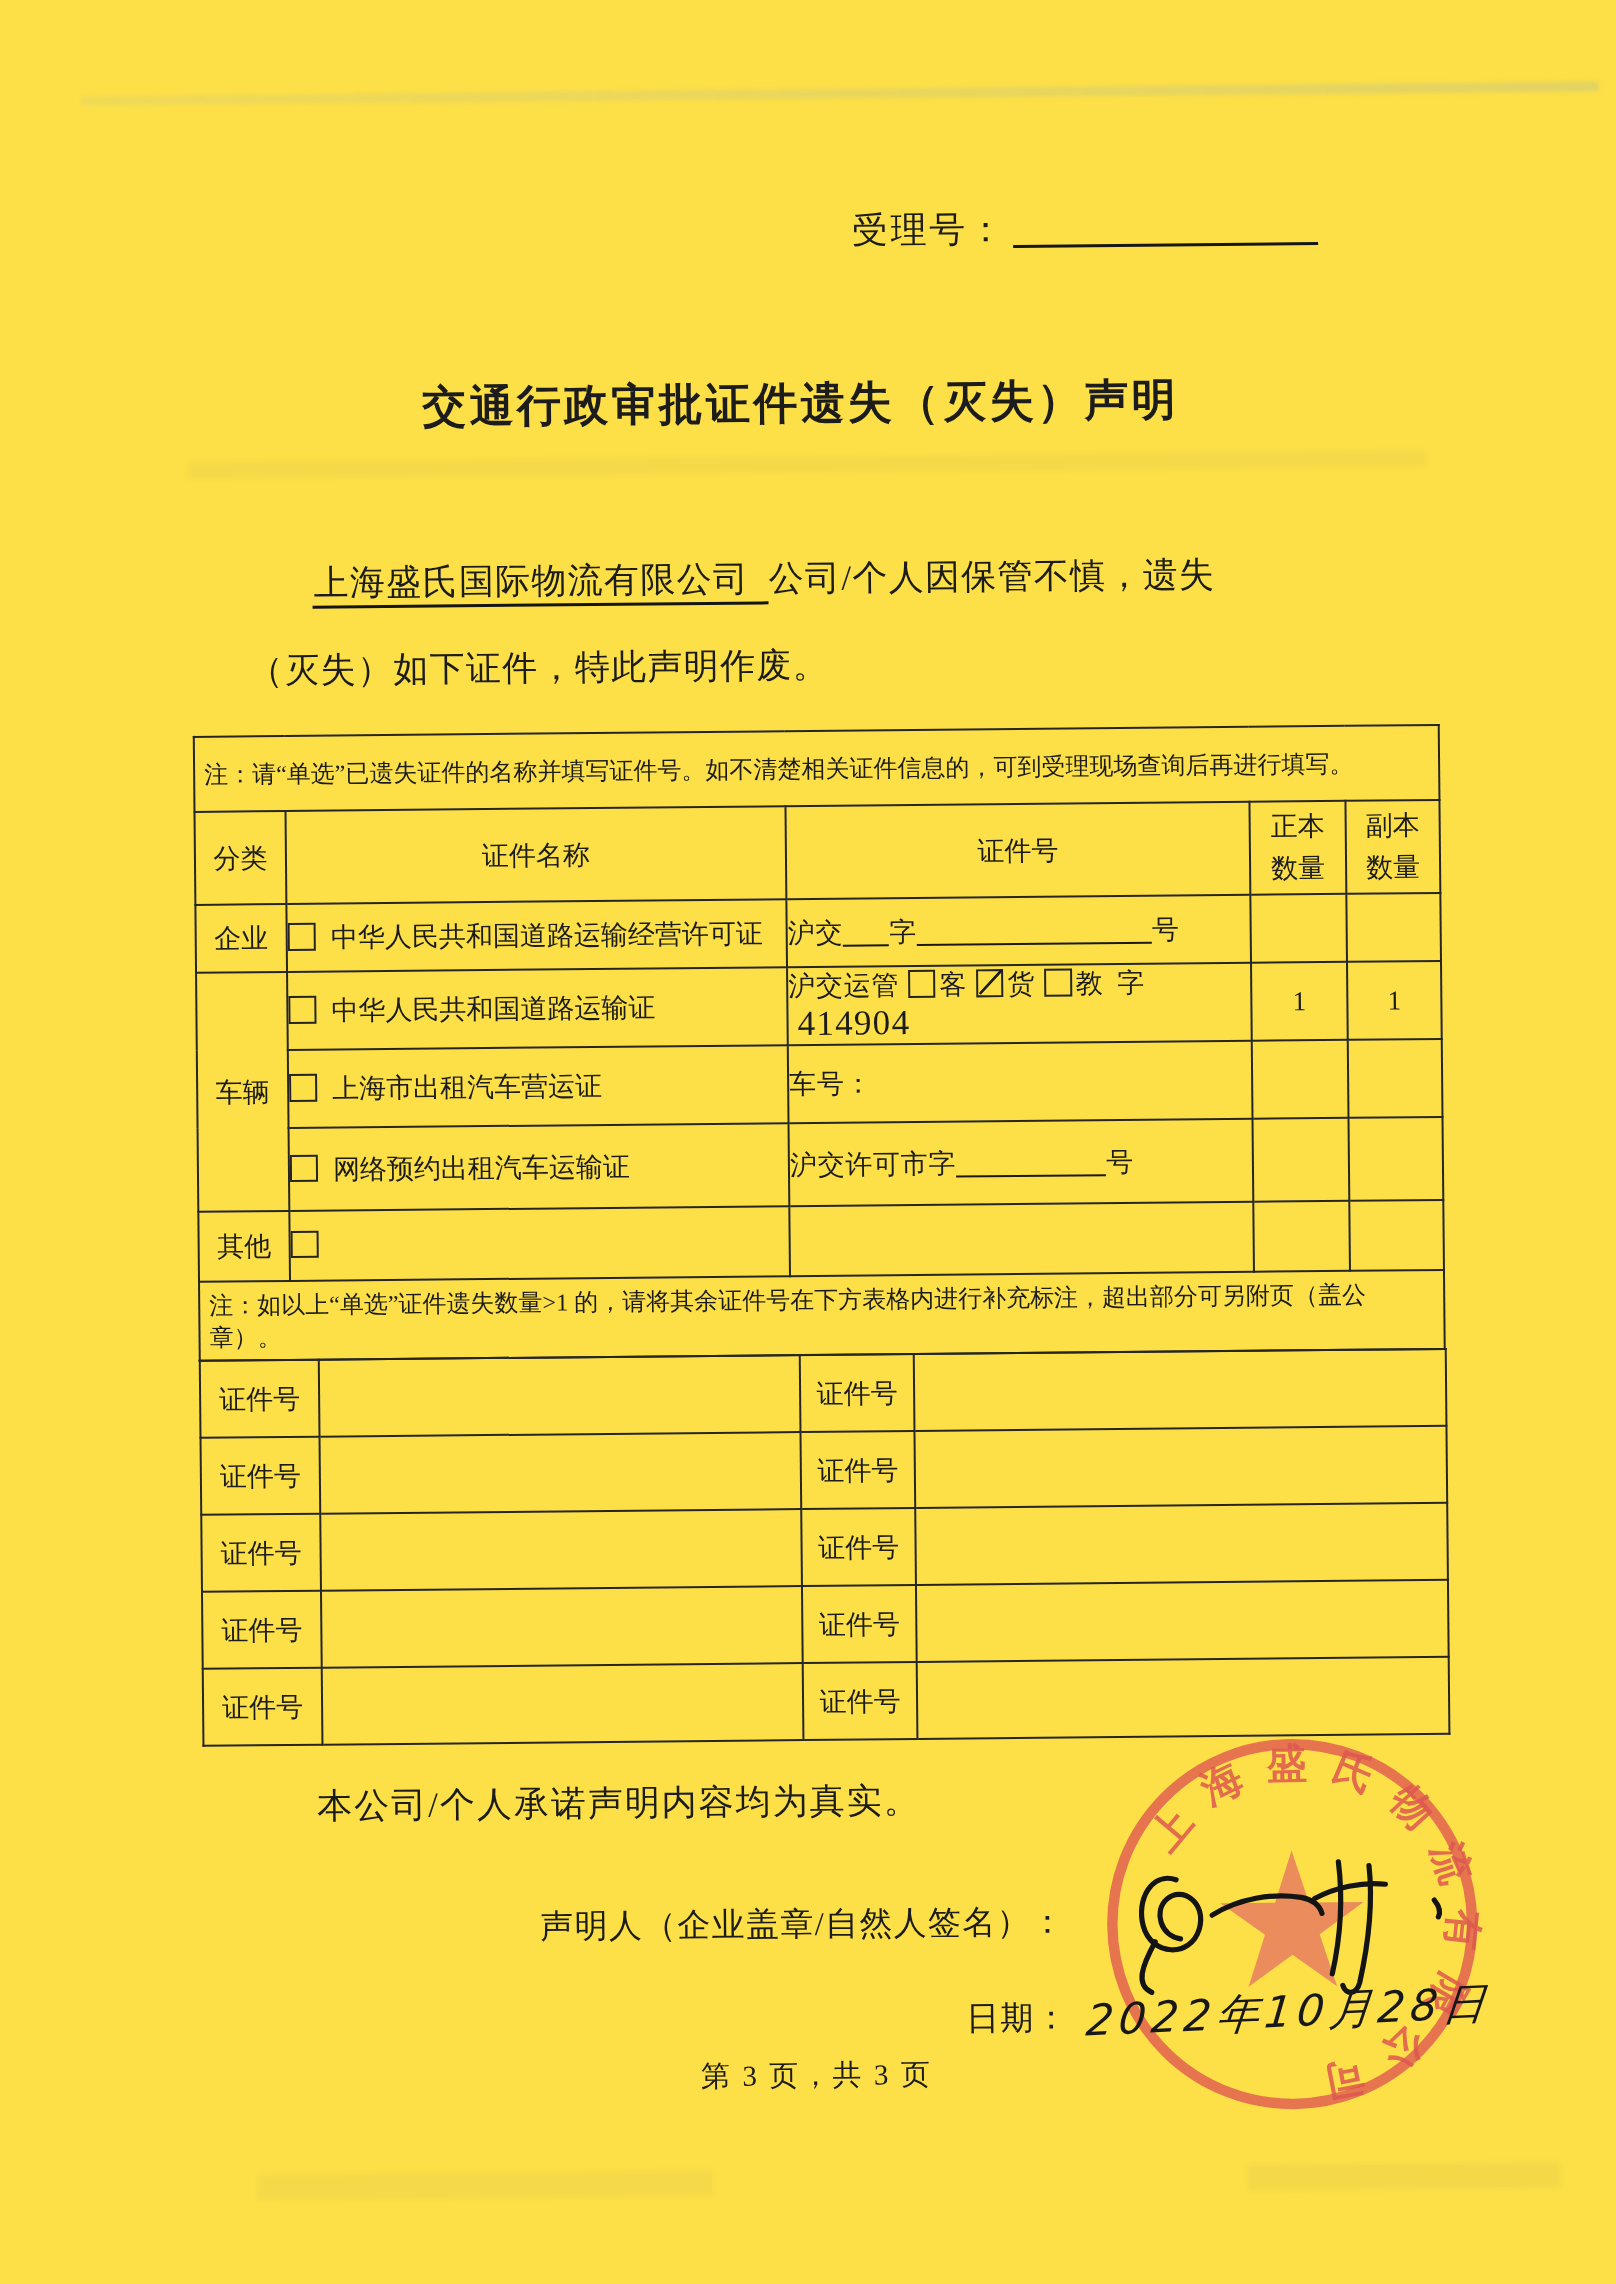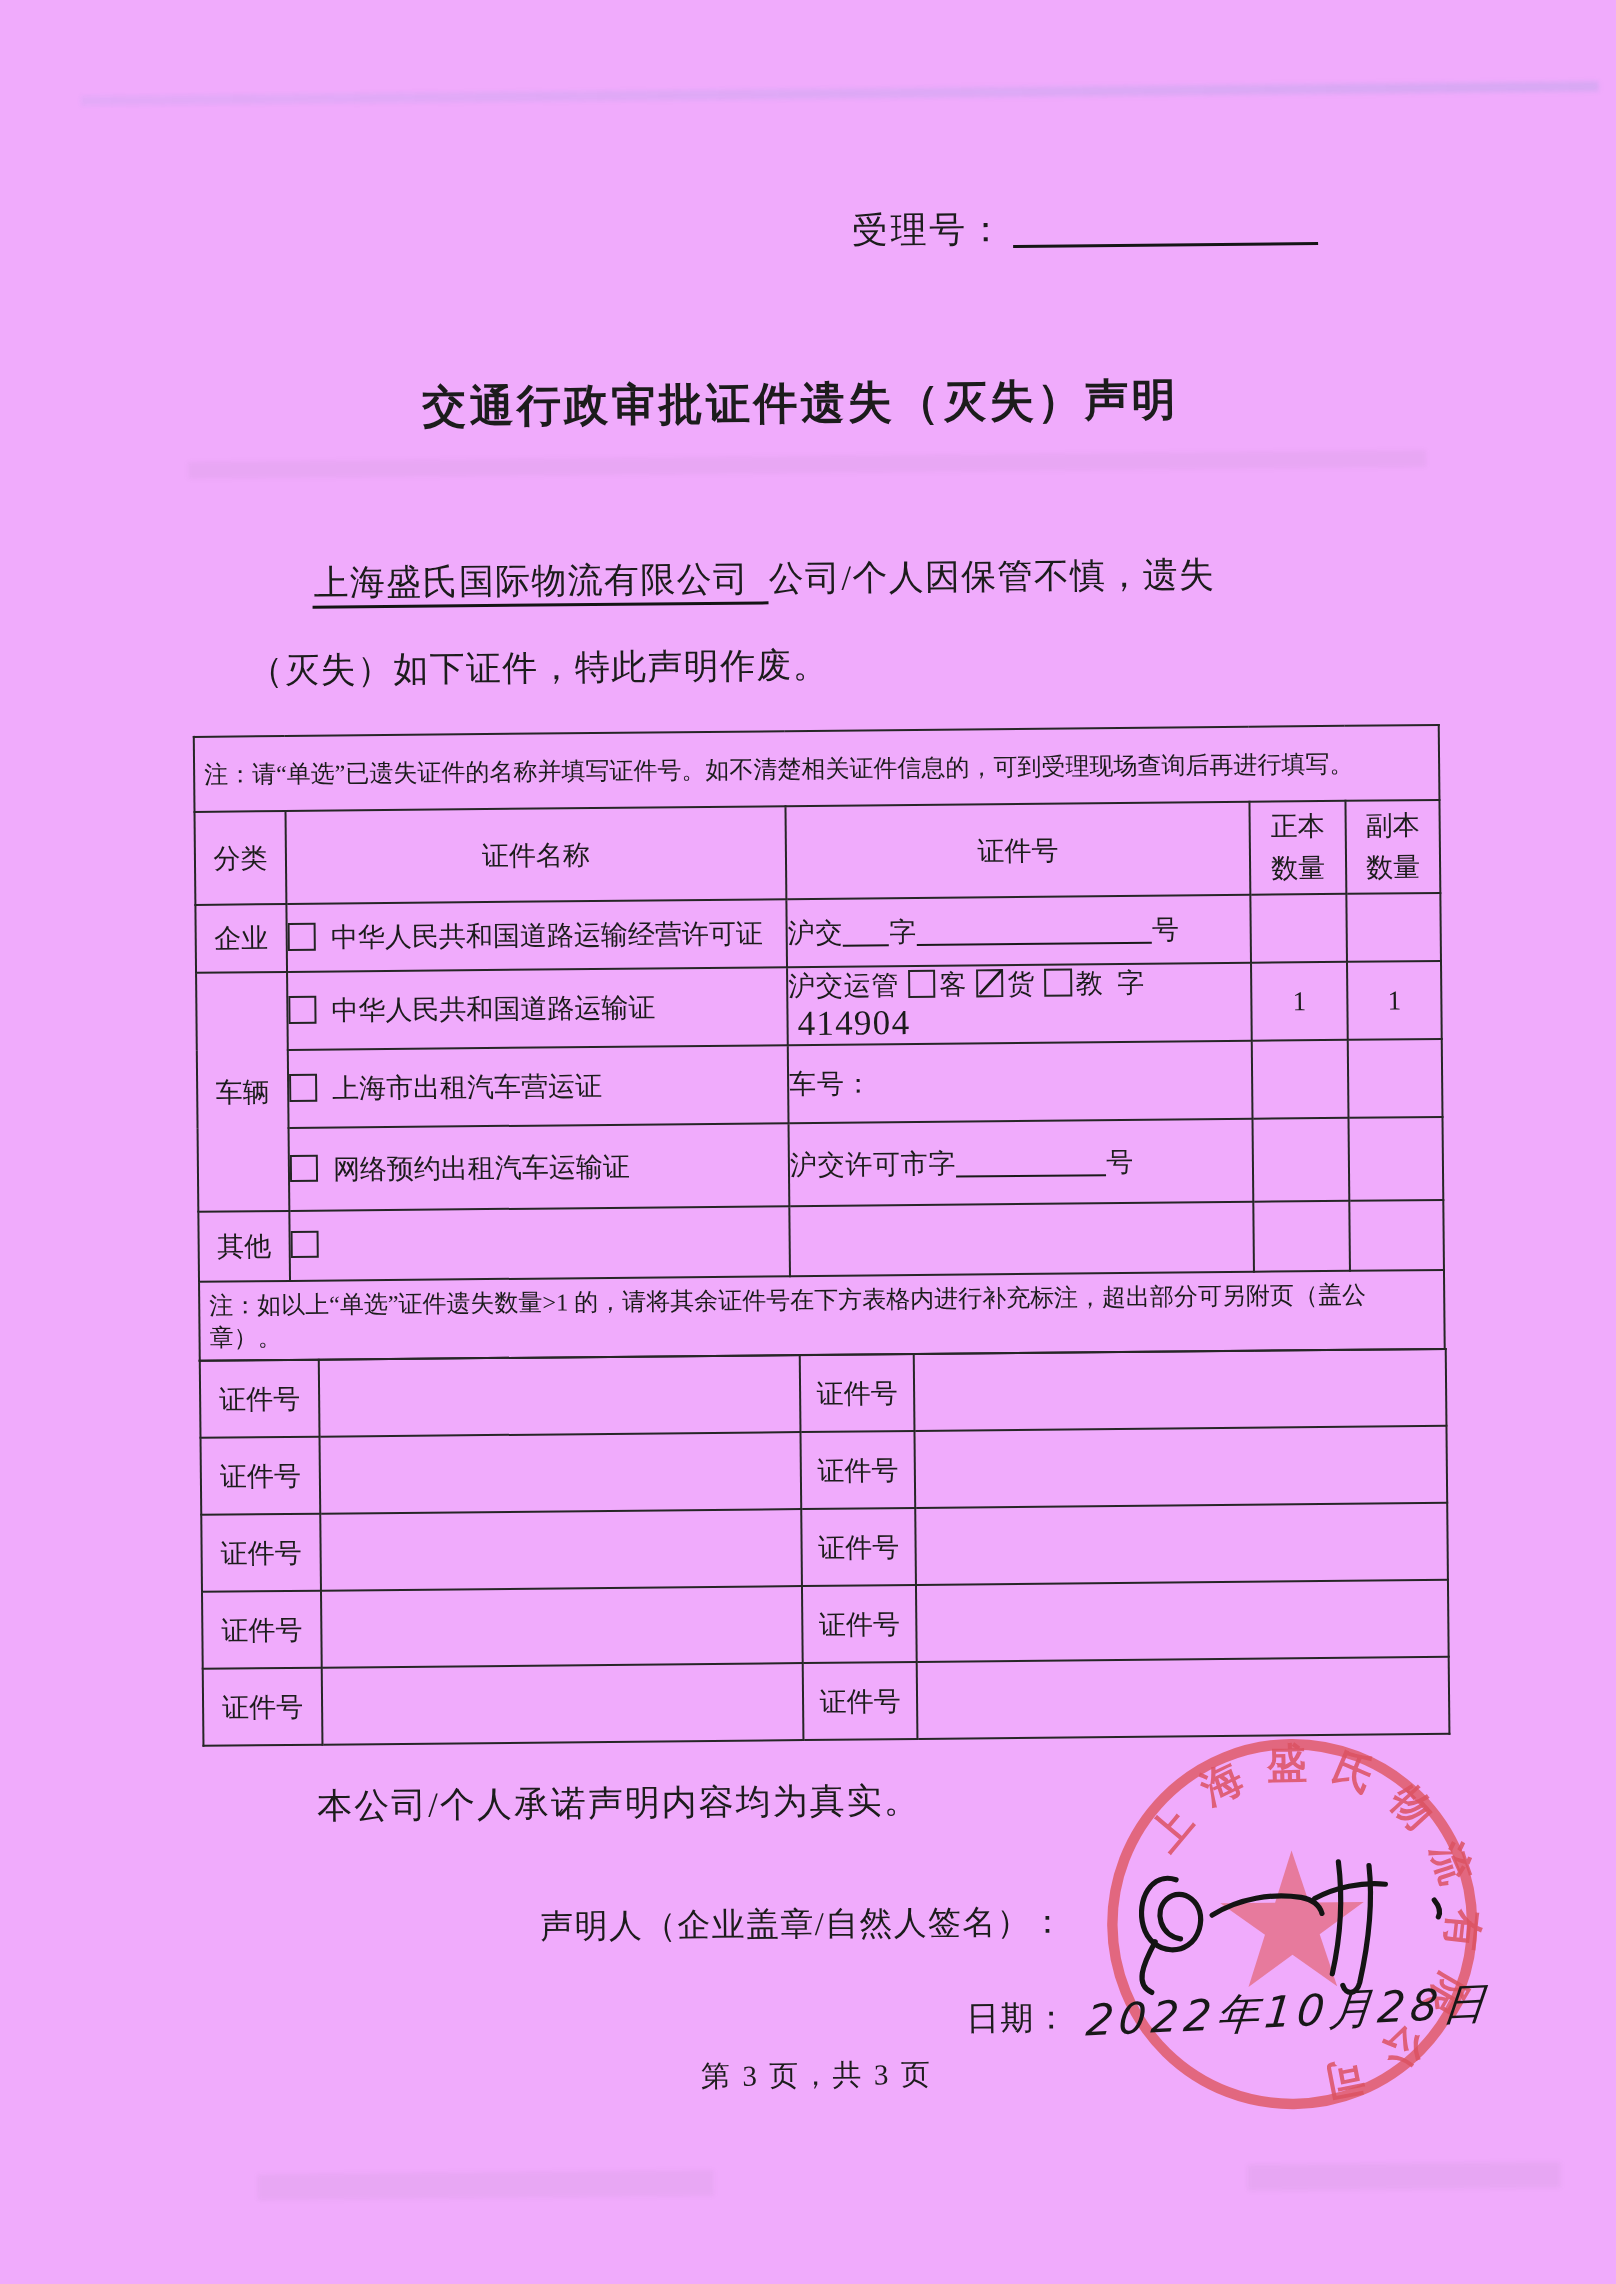--- a/index.html
+++ b/index.html
@@ -1,17 +1,17 @@
 <!DOCTYPE html>
 <html style="font-size:10.4px"><head>
 <meta charset="utf-8">
 <style>
   html,body{margin:0;padding:0;background:#ffffff;}
   #page{
-    position:relative;width:1616px;height:2284px;background:#f0abfc;overflow:hidden;
+    position:relative;width:1616px;height:2284px;background:#fde047;overflow:hidden;
     font-family:"Liberation Serif","DejaVu Serif",serif;color:#1c1c1c;
   }
   #skew{position:absolute;inset:0;transform:rotate(-0.55deg);transform-origin:808px 1173px;}
 
   
   .artifact{position:absolute;pointer-events:none;filter:blur(2px);}
   .art-blue{left:91px;top:89px;width:1518px;height:10.4px;
     background:linear-gradient(to right,rgba(130,165,220,.10),rgba(120,160,215,.20));}
   .art-gray1{left:195px;top:456px;width:1238px;height:17px;background:rgba(90,90,90,.05);}
   .art-gray2{left:248px;top:2169px;width:456px;height:26px;background:rgba(100,100,100,.05);}

